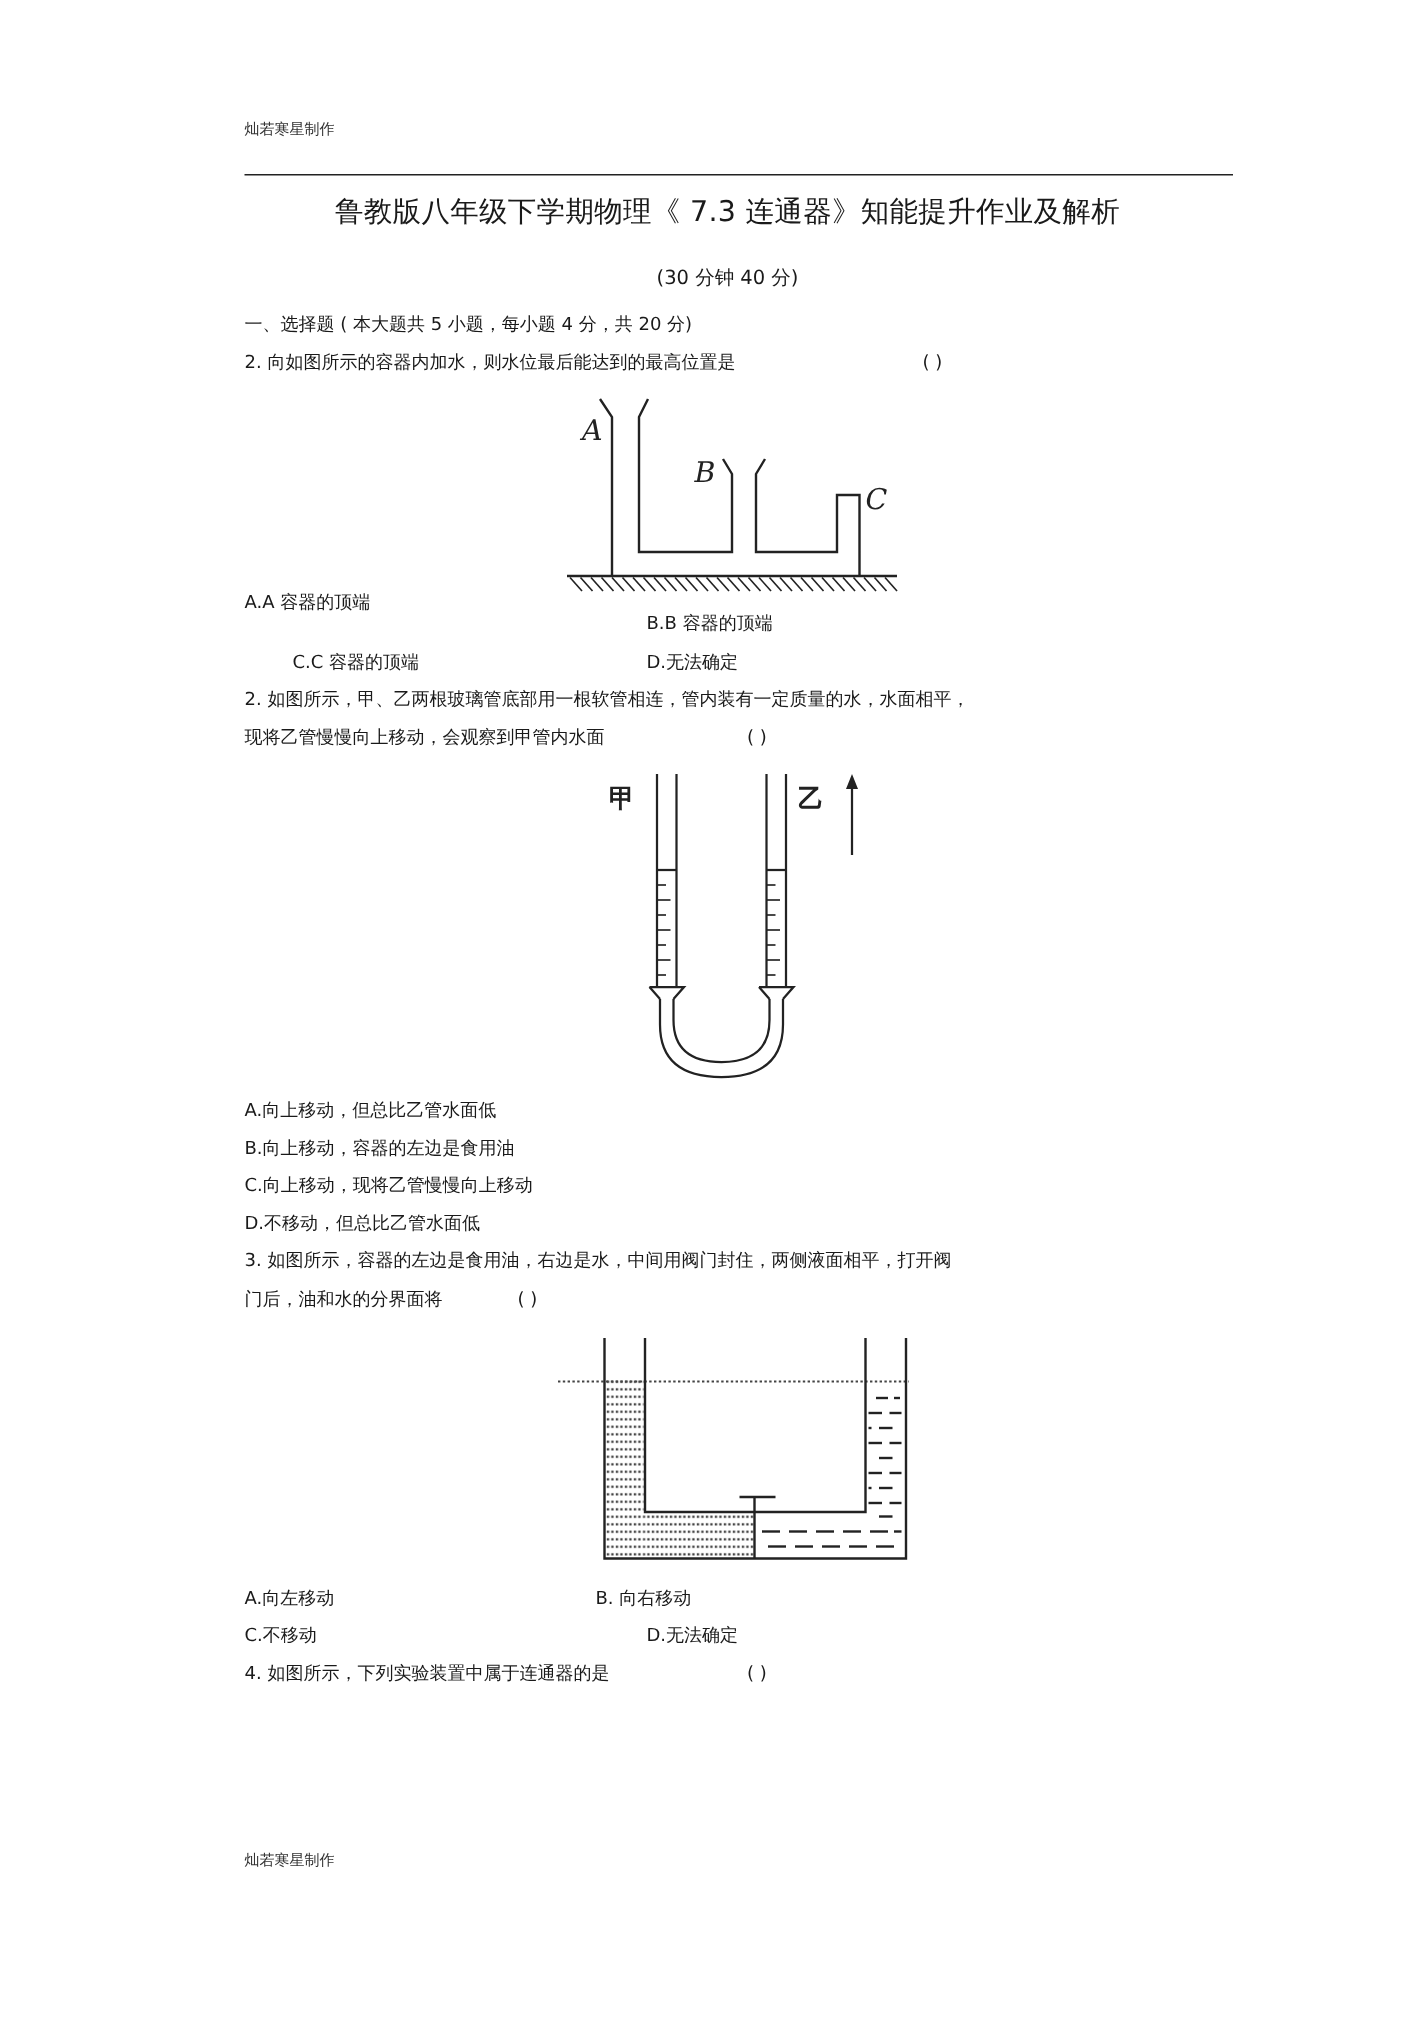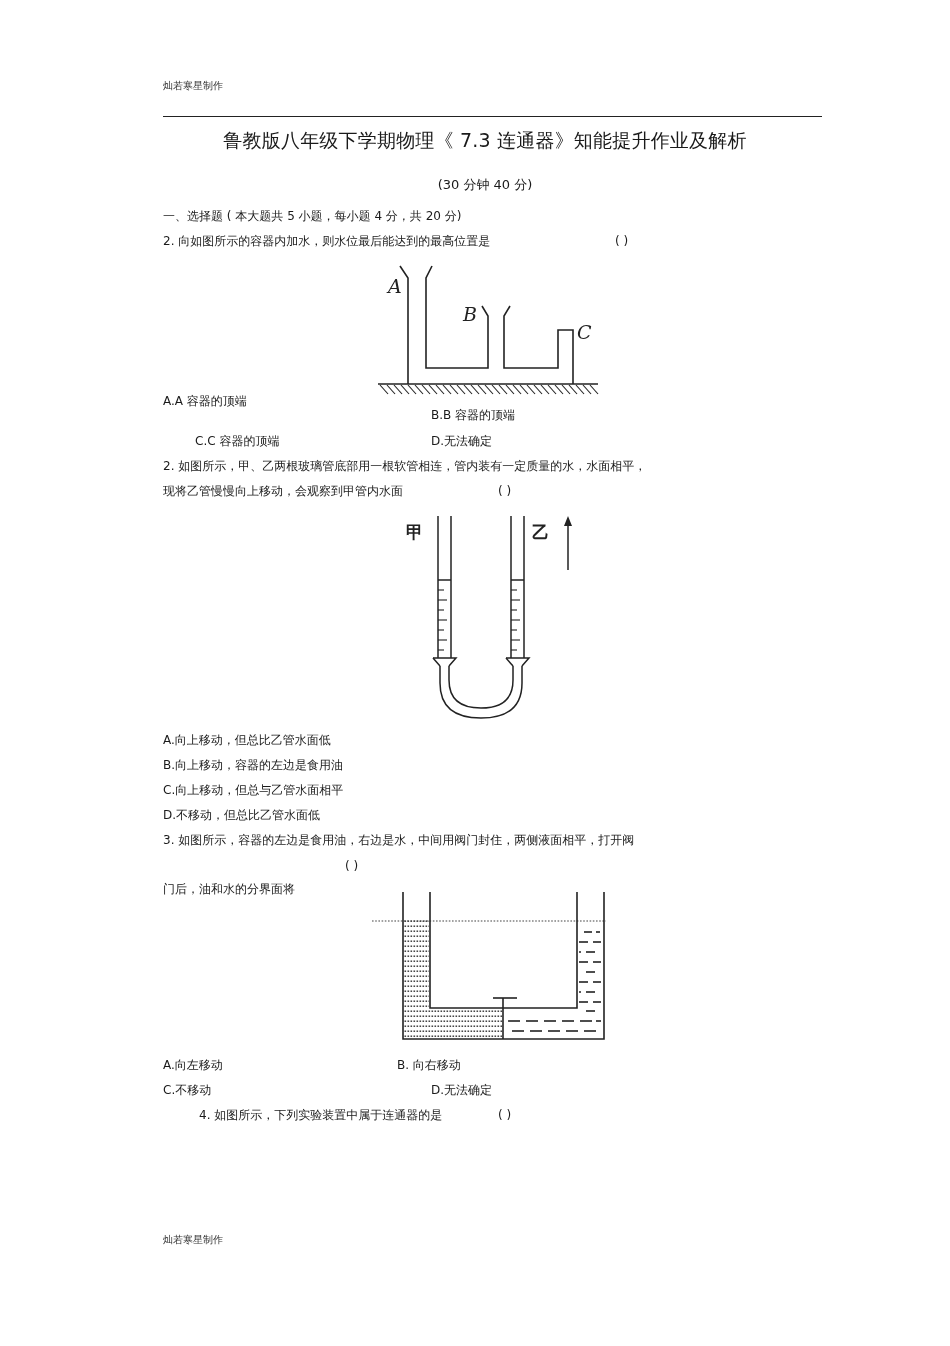--- a/index.html
+++ b/index.html
@@ -127,25 +127,25 @@
       <line x1="115" y1="122" x2="121" y2="122"></line>
       <line x1="115" y1="132" x2="124" y2="132"></line>
       <line x1="115" y1="142" x2="121" y2="142"></line>
   </g>
   <text class="fig-cjk" x="10" y="30">甲</text>
   <text class="fig-cjk" x="136" y="30">乙</text>
 </svg>
 
 <div class="abs line" style="left:163px; top:731px;">A.向上移动，但总比乙管水面低</div>
 <div class="abs line" style="left:163px; top:756px;">B.向上移动，容器的左边是食用油</div>
-<div class="abs line" style="left:163px; top:781px;">C.向上移动，但总与乙管水面相平</div>
+<div class="abs line" style="left:163px; top:781px;">C.向上移动，现将乙管慢慢向上移动</div>
 <div class="abs line" style="left:163px; top:806px;">D.不移动，但总比乙管水面低</div>
 
 <div class="abs line" style="left:163px; top:831px;">3. 如图所示，容器的左边是食用油，右边是水，中间用阀门封住，两侧液面相平，打开阀</div>
-<div class="abs line" style="left:163px; top:857px;margin-top:23px;">门后，油和水的分界面将</div>
+<div class="abs line" style="left:163px; top:857px;">门后，油和水的分界面将</div>
 <div class="abs line" style="left:345px; top:857px;">(   )</div>
 
 <svg style="left:368px; top:884px;" width="244" height="160" viewBox="0 0 244 160">
   <defs>
     <pattern id="dots" width="3" height="5" patternUnits="userSpaceOnUse">
       <rect x="0.5" y="1.5" width="1.6" height="1.4" fill="#333"></rect>
     </pattern>
   </defs>
 
   <rect x="35" y="36" width="26" height="118" fill="url(#dots)"></rect>
@@ -191,16 +191,16 @@
     <line x1="135" y1="114" x2="135" y2="155"></line>
     <line x1="125" y1="114" x2="149" y2="114"></line>
   </g>
 </svg>
 
 <div class="abs line" style="left:163px; top:1056px;">A.向左移动</div>
 <div class="abs line" style="left:397px; top:1056px;">B. 向右移动</div>
 <div class="abs line" style="left:163px; top:1081px;">C.不移动</div>
 <div class="abs line" style="left:431px; top:1081px;">D.无法确定</div>
 
-<div class="abs line" style="left:163px; top:1106px;margin-left:36px;">4. 如图所示，下列实验装置中属于连通器的是</div>
+<div class="abs line" style="left:163px; top:1106px;">4. 如图所示，下列实验装置中属于连通器的是</div>
 <div class="abs line" style="left:498px; top:1106px;">(   )</div>
 
 <div class="abs footer-credit">灿若寒星制作</div>
 
 </body></html>

